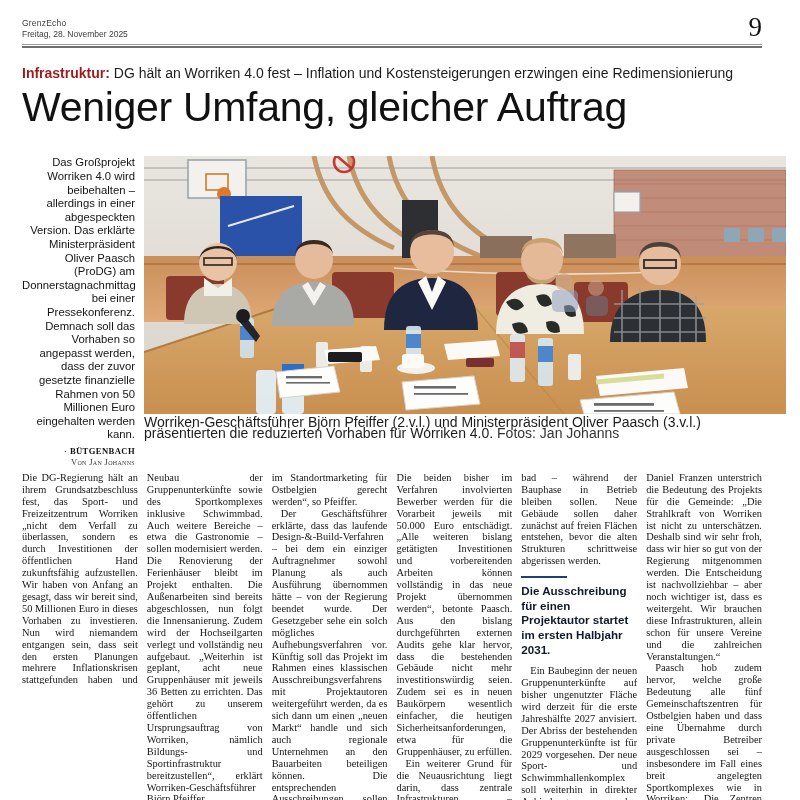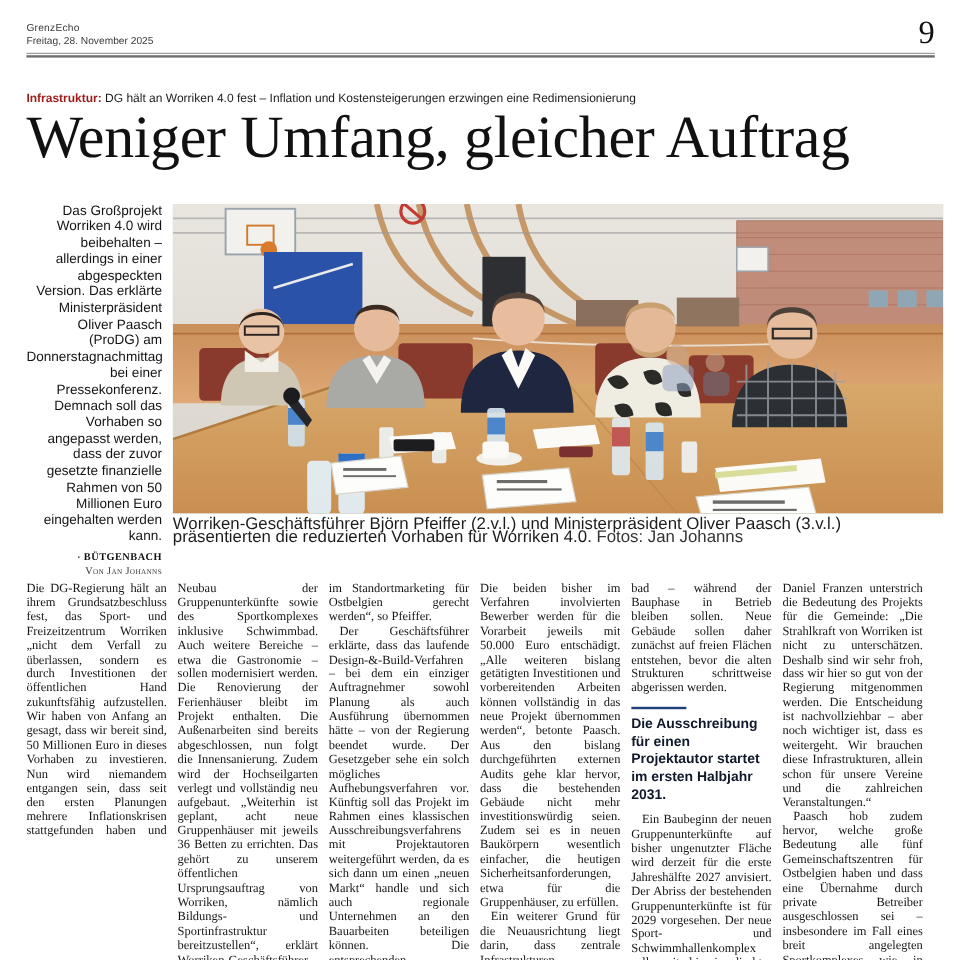--- a/index.html
+++ b/index.html
@@ -2,36 +2,36 @@
 <html><head>
 <meta charset="utf-8">
 <style>
   html,body{margin:0;padding:0;}
   body{
     width:800px;height:800px;overflow:hidden;
     background:#ffffff;
     font-family:"Liberation Serif", serif;
     color:#1a1a1a;
   }
-  .page{position:relative;width:800px;height:800px;box-sizing:border-box;padding:6px 21px 0 22px;}
+  .page{position:relative;width:800px;height:800px;box-sizing:border-box;padding:6px 38px 0 22px;}
 
   
   .masthead{display:flex;align-items:flex-end;justify-content:space-between;height:34px;}
   .mast-left{font-family:"Liberation Sans",sans-serif;font-size:8.5px;line-height:11px;color:#3b3b3b;}
   .mast-left .paper{letter-spacing:.2px;}
   .mast-center{font-family:"Liberation Serif",serif;font-size:23px;letter-spacing:1.2px;color:#111;
     position:absolute;left:0;right:0;text-align:center;top:2px;}
   .mast-right{font-family:"Liberation Serif",serif;font-size:27px;color:#111;line-height:26px;}
   .rule{border-top:1px solid #9a9a9a;margin-top:4px;}
   .rule2{border-top:2px solid #6f6f6f;margin-top:1px;}
 
   
-  .kicker{margin-top:29px;font-family:"Liberation Sans",sans-serif;font-size:10px;color:#1c1c1c;}
+  .kicker{margin-top:17px;font-family:"Liberation Sans",sans-serif;font-size:14px;color:#1c1c1c;}
   .kicker b{color:#9e1b1b;font-weight:bold;}
-  .headline{font-family:Liberation Serif, serif;font-size:50px;line-height:44px;font-weight:normal;
+  .headline{font-family:Liberation Sans, sans-serif;font-size:41px;line-height:44px;font-weight:normal;
     margin-top:4px;letter-spacing:-.3px;color:#111;}
 
   
   .grid{display:flex;margin-top:7px;gap:9px;}
   .col{width:117px;}
   .col.lead{width:113px;text-align:right;}
   .media{width:642px;}
 
   
   .lead-text{font-family:"Liberation Sans",sans-serif;font-size:11.3px;line-height:13.6px;color:#141414;}

